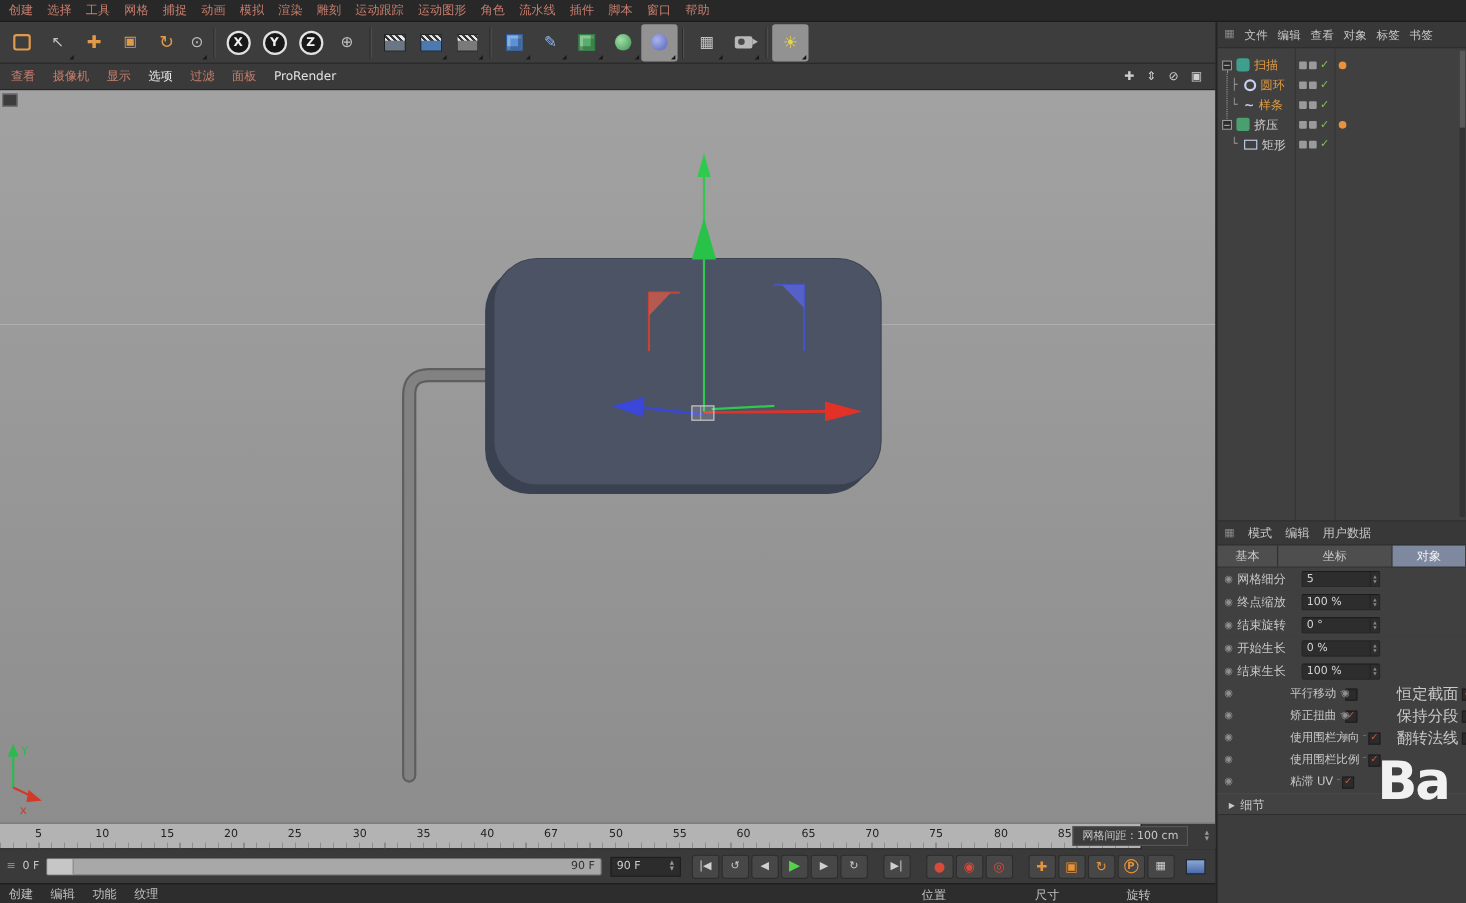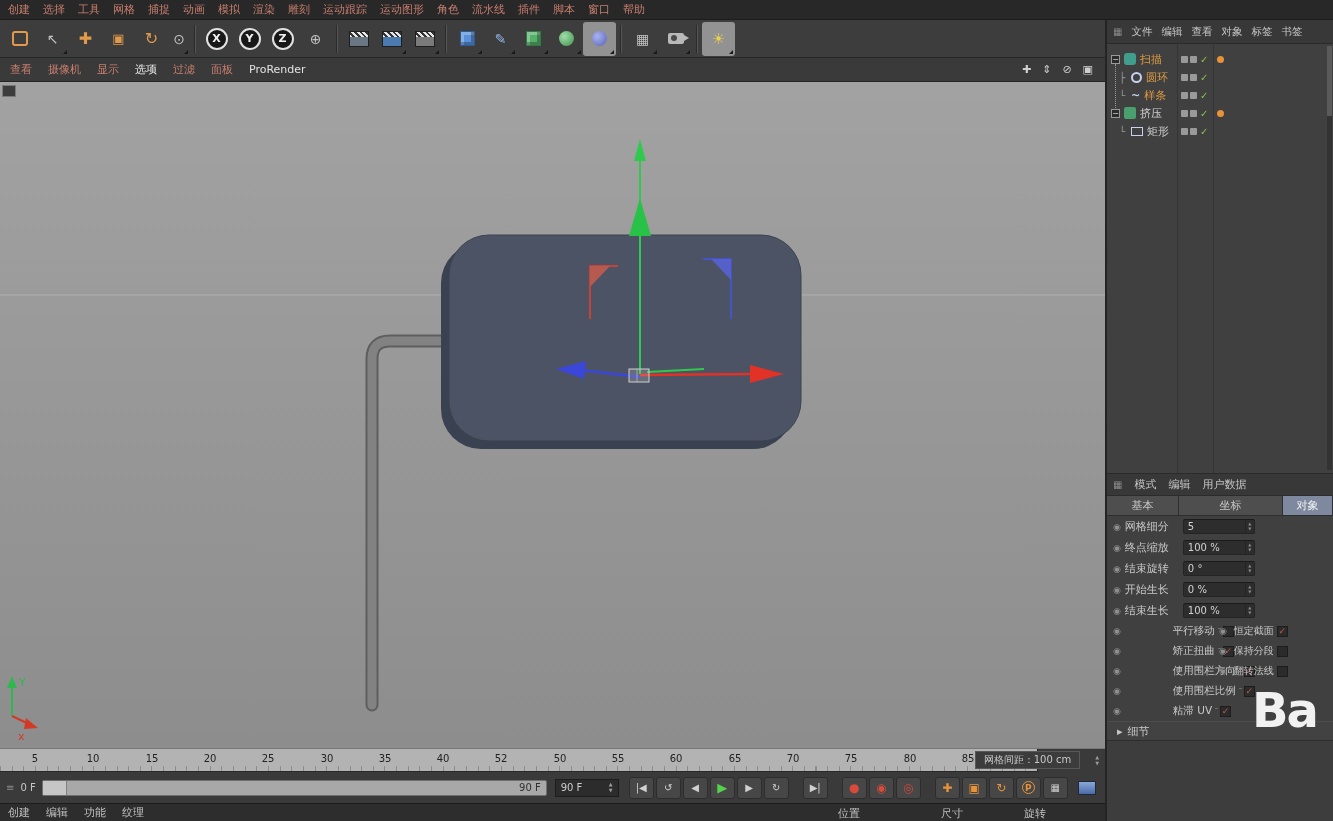--- a/index.html
+++ b/index.html
@@ -113,39 +113,39 @@
   .gen-dot{position:absolute;left:110px;width:7px;height:7px;border-radius:50%;background:#e8923a;}
   .om-scroll{position:absolute;right:1px;top:2px;width:5px;height:424px;background:#333;}
   .om-thumb{position:absolute;right:0;top:0;width:5px;height:70px;background:#5a5a5a;}
   .am-mode{height:22px;background:#383838;border-bottom:1px solid #2b2b2b;display:flex;align-items:center;
            gap:12px;padding:0 6px;color:#c6c6c6;}
   .am-title{height:22px;background:#404040;border-bottom:1px solid #2e2e2e;display:flex;align-items:center;
             gap:5px;padding:0 6px;color:#d8d8d8;}
   .am-tabs{height:20px;display:flex;background:#3a3a3a;border-bottom:1px solid #2e2e2e;}
   .tab{display:flex;align-items:center;justify-content:center;background:#4e4e4e;border-right:1px solid #2e2e2e;
        color:#c8c8c8;font-size:11px;}
-  .tab.t1{width:72px;} .tab.t2{width:104px;} .tab.t3{flex:1;}
+  .tab.t1{width:55px;} .tab.t2{width:104px;} .tab.t3{flex:1;}
   .tab.active{background:#7e89a0;color:#f2f2f2;}
   .am-section{height:21px;background:#454545;border-bottom:1px solid #303030;display:flex;align-items:center;
               padding-left:6px;color:#d8d8d8;font-weight:bold;}
   .am-row{height:21px;display:flex;align-items:center;padding-left:6px;position:relative;background:#404040;color:#c8c8c8;}
   .am-row.tg{height:20px;}
   .radio{color:#8f8f8f;font-size:9px;margin-right:4px;flex:none;}
   .f-label{width:58px;font-size:11px;white-space:nowrap;}
   .am-field{width:72px;height:15px;background:#2d2d2d;border:1px solid #242424;border-top-color:#1b1b1b;
             border-radius:2px;display:flex;align-items:center;padding-left:4px;font-size:10px;color:#d2d2d2;position:relative;}
   .stepper{position:absolute;right:0;top:0;bottom:0;width:9px;display:flex;flex-direction:column;align-items:center;
            justify-content:center;gap:1px;color:#8a8a8a;font-size:4px;line-height:4px;border-left:1px solid #242424;}
   .tleft{display:flex;align-items:center;width:106px;}
   .tleft .lbl{font-size:10.5px;white-space:nowrap;margin-left:48px;}
   .leader{flex:1;border-bottom:1px dotted #6a6a6a;margin:0 3px 6px 3px;min-width:2px;}
   .cb{width:11px;height:11px;background:#2b2b2b;border:1px solid #1d1d1d;display:flex;align-items:center;
       justify-content:center;font-size:9px;font-weight:bold;color:#c2574b;flex:none;}
   .tright{position:absolute;left:112px;display:flex;align-items:center;gap:3px;}
-  .tright .lbl{font-size:10px;white-space:nowrap;}
+  .tright .lbl{font-size:14px;white-space:nowrap;margin-left:36px;}
   .am-details{height:20px;background:#424242;border-top:1px solid #4c4c4c;border-bottom:1px solid #2e2e2e;
               display:flex;align-items:center;gap:5px;padding-left:10px;color:#c8c8c8;}
   .am-fill{flex:1;background:#3d3d3d;}
   .watermark{position:absolute;right:16px;top:662px;font-size:48px;font-weight:bold;letter-spacing:-2px;
              color:rgba(255,255,255,0.93);z-index:6;}
 </style>
 </head>
 <body>
 
 <div class="app">
@@ -319,21 +319,21 @@
       <div class="ruler">
         <div class="tickstrip"></div>
         <span class="tick" style="left:35px">5</span>
         <span class="tick" style="left:93px">10</span>
         <span class="tick" style="left:152px">15</span>
         <span class="tick" style="left:210px">20</span>
         <span class="tick" style="left:268px">25</span>
         <span class="tick" style="left:327px">30</span>
         <span class="tick" style="left:385px">35</span>
         <span class="tick" style="left:443px">40</span>
-        <span class="tick" style="left:501px">52</span>
+        <span class="tick" style="left:501px">67</span>
         <span class="tick" style="left:560px">50</span>
         <span class="tick" style="left:618px">55</span>
         <span class="tick" style="left:676px">60</span>
         <span class="tick" style="left:735px">65</span>
         <span class="tick" style="left:793px">70</span>
         <span class="tick" style="left:851px">75</span>
         <span class="tick" style="left:910px">80</span>
         <span class="tick" style="left:968px">85</span>
         <span class="tick" style="left:1026px">90</span>
         <div class="grid-badge">网格间距 : 100 cm</div>

